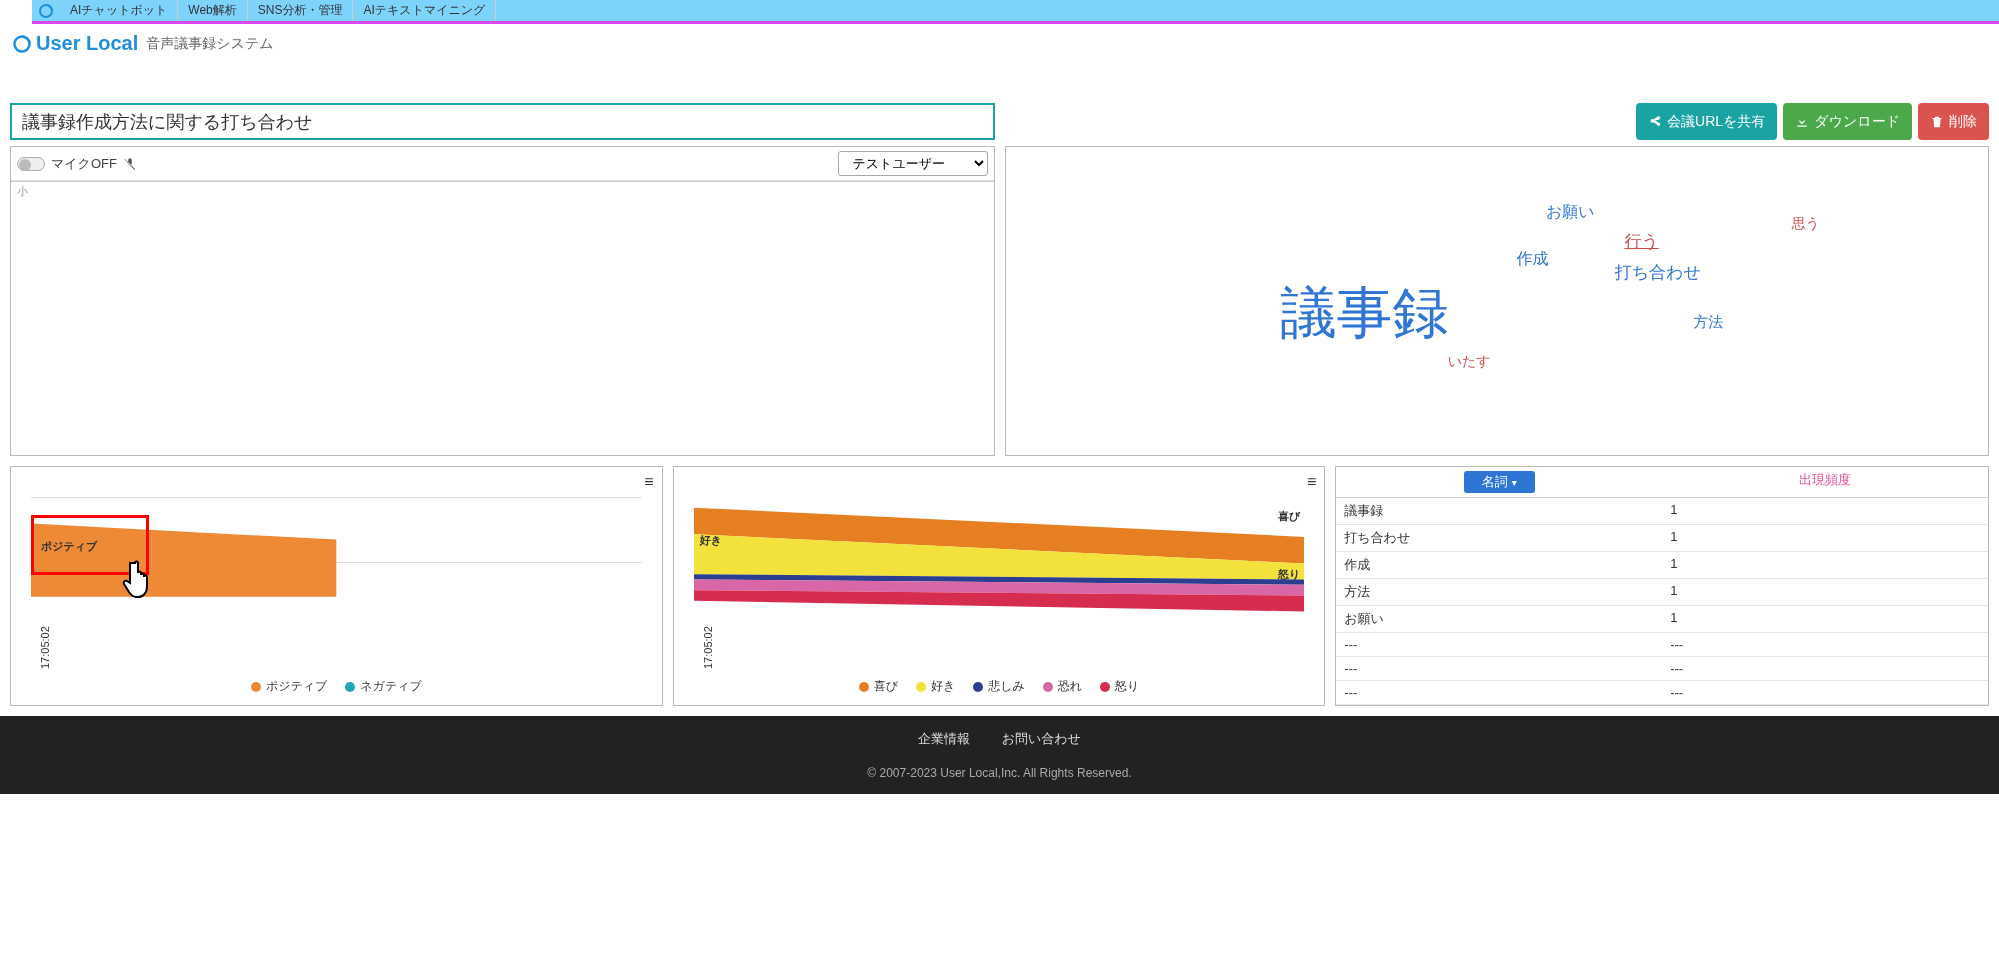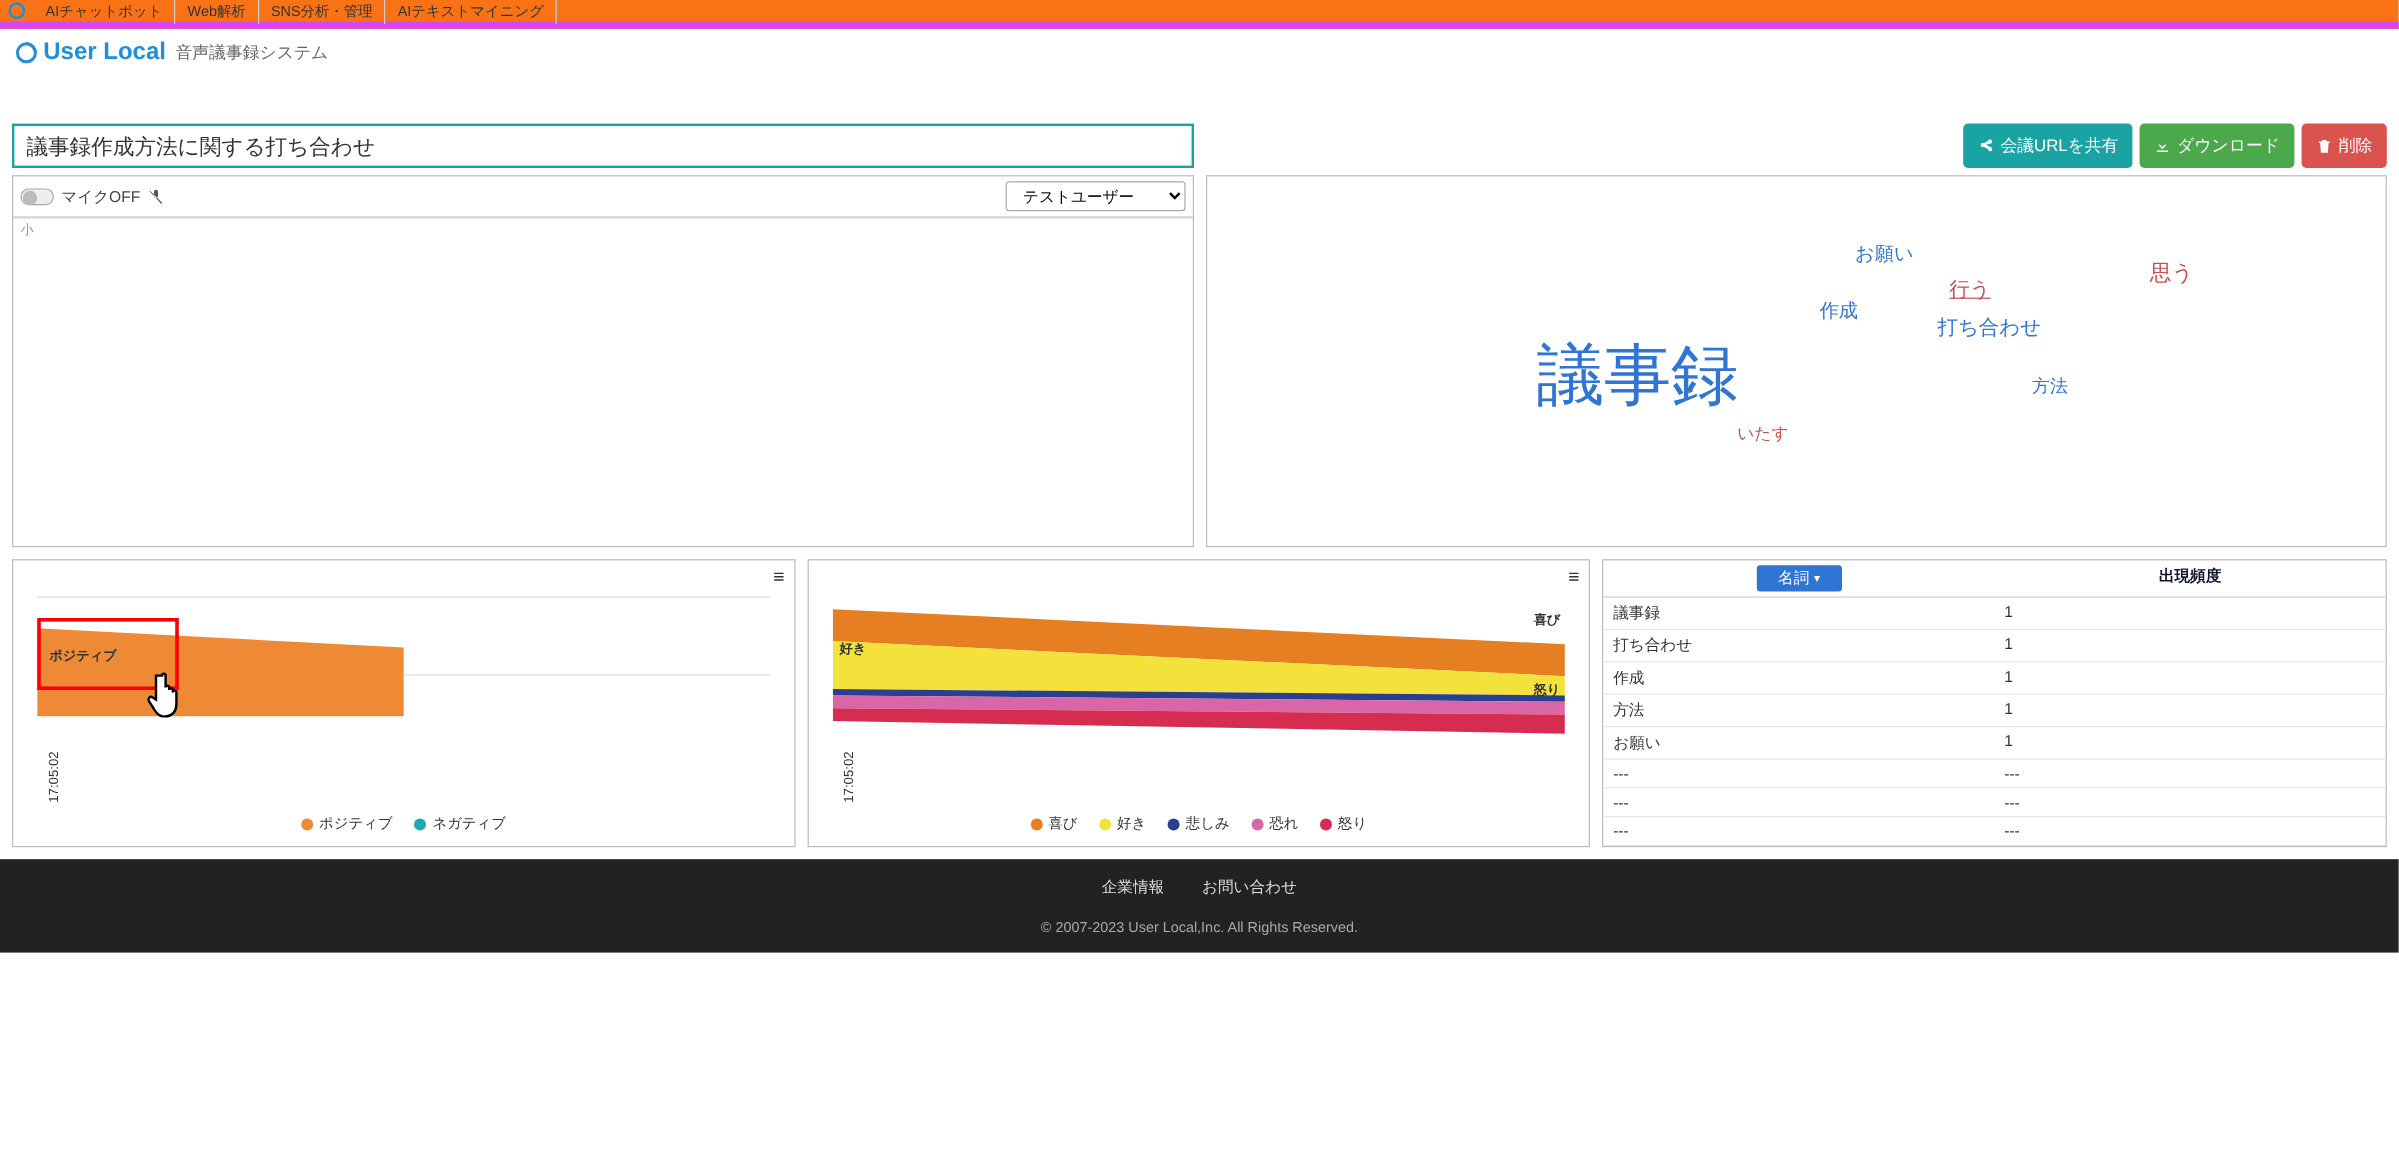--- a/index.html
+++ b/index.html
@@ -1,19 +1,19 @@
 <!DOCTYPE html>
 <html><head>
 <meta charset="utf-8">
 <style>
 * { box-sizing: border-box; margin: 0; padding: 0; }
 body { font-family: "Hiragino Kaku Gothic ProN", "メイリオ", Meiryo, sans-serif; font-size: 13px; color: #333; background: #fff; }
 
 
-.topnav { background: #f97316; border-bottom: 6px solid #d946ef; display: flex; align-items: center; height: 24px; }
+.topnav { background: #7dd3fc; border-bottom: 3px solid #d946ef; display: flex; align-items: center; height: 24px; margin-left: 32px; }
 .topnav .logo-mini { width: 20px; height: 20px; margin: 0 4px; color: #1f8fdc; display: flex; align-items: center; justify-content: center; }
 .topnav a { display: inline-block; padding: 2px 10px; border-right: 1px solid #ccc; color: #333; font-size: 12px; text-decoration: none; }
 
 
 .header { padding: 8px 12px; display: flex; align-items: center; gap: 8px; }
 .header .logo { color: #1f8fdc; font-weight: bold; font-size: 20px; display: flex; align-items: center; gap: 4px; }
 .header .logo-icon { width: 20px; height: 20px; }
 .header .subtitle { color: #666; font-size: 14px; }
 
 
@@ -66,21 +66,21 @@
 .highlight-box { position: absolute; border: 3px solid #f00; pointer-events: none; }
 .cursor-hand { position: absolute; width: 40px; height: 44px; pointer-events: none; }
 
 
 .freq-panel { flex: 1; border: 1px solid #bbb; height: 240px; display: flex; flex-direction: column; overflow: hidden;}
 .freq-header { display: flex; border-bottom: 1px solid #ccc; }
 .freq-header > div { flex: 1; text-align: center; padding: 4px; }
 .freq-header .col1 { display:flex; justify-content:center; }
 .noun-pill { background: #2f75d4; color: #fff; border-radius: 3px; padding: 2px 18px; font-size: 13px; display:inline-flex; align-items:center; gap:4px; }
 .noun-pill::after { content:"▾"; font-size:10px; }
-.freq-header .col2 { font-size: 13px; color: #0f172a; font-weight: bold; }
+.freq-header .col2 { font-size: 13px; color: #ec4899; }
 .freq-body { flex: 1; overflow-y: auto; }
 .freq-row { display: flex; border-bottom: 1px solid #e5e5e5; }
 .freq-row > div { flex: 1; padding: 4px 8px; font-size: 13px; }
 
 
 .footer { background: #222; color: #ccc; text-align: center; padding: 14px 0; margin-top: 10px; }
 .footer-links { margin-bottom: 18px; }
 .footer-links a { color: #ddd; text-decoration: none; margin: 0 14px; font-size: 13px; }
 .footer-copy { font-size: 12px; color: #aaa; }
 
@@ -157,21 +157,21 @@
           <option>テストユーザー</option>
         </select>
       </div>
       <div class="transcript-resize">小</div>
     </div>
 
     <div class="wordcloud-panel" id="wordcloud">
         <span class="wc-word wc-blue" style="font-size: 56px; left: 28%; top: 42%;">議事録</span>
         <span class="wc-word wc-blue" style="font-size: 16px; left: 55%; top: 18%;">お願い</span>
         <span class="wc-word wc-red" style="font-size: 17px; left: 63%; top: 27%; text-decoration: underline;">行う</span>
-        <span class="wc-word wc-red" style="font-size: 18px; left: 80%; top: 22%; font-family: Liberation Serif, serif;">思う</span>
+        <span class="wc-word wc-red" style="font-size: 14px; left: 80%; top: 22%; font-family: Liberation Serif, serif;">思う</span>
         <span class="wc-word wc-blue" style="font-size: 16px; left: 52%; top: 33%;">作成</span>
         <span class="wc-word wc-blue" style="font-size: 17px; left: 62%; top: 37%;">打ち合わせ</span>
         <span class="wc-word wc-blue" style="font-size: 15px; left: 70%; top: 54%;">方法</span>
         <span class="wc-word wc-red" style="font-size: 14px; left: 45%; top: 67%;">いたす</span>
       </div>
   </div>
 
   <div class="row">
 
     <div class="chart-panel chart-third">

